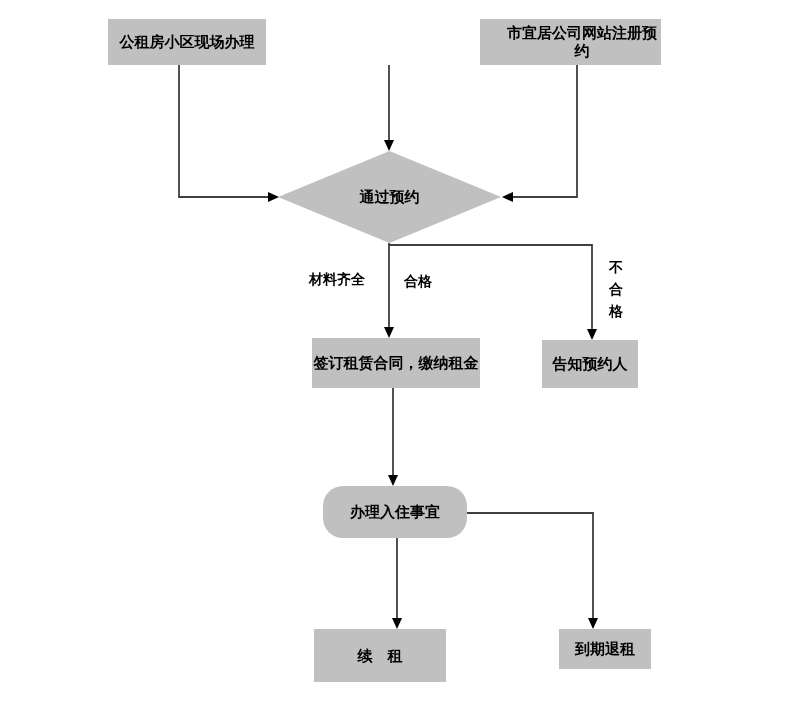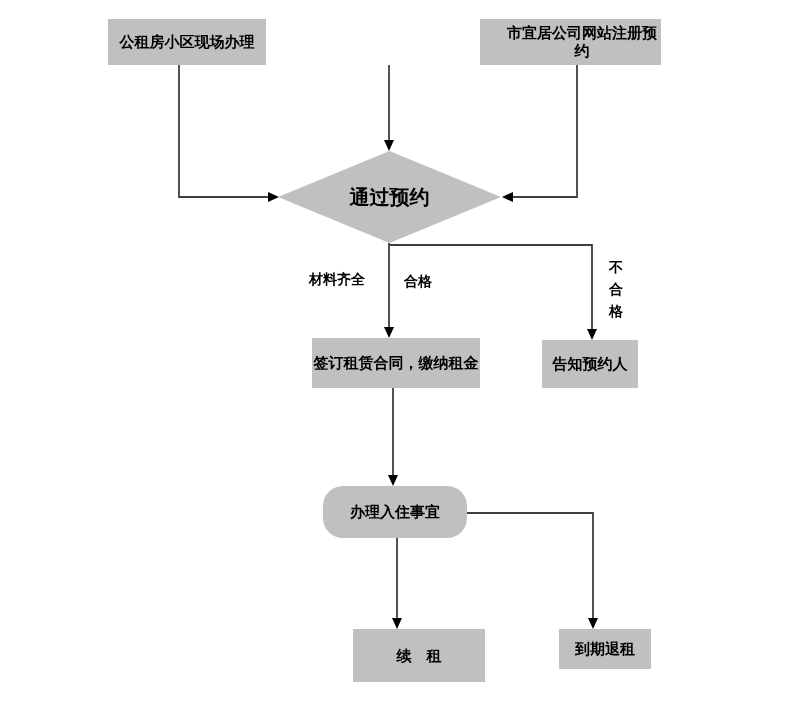--- a/index.html
+++ b/index.html
@@ -47,21 +47,21 @@
     color: var(--text-color);
   }
   .diamond {
     position: absolute;
     background: var(--node-fill);
     clip-path: polygon(50% 0, 100% 50%, 50% 100%, 0 50%);
     display: flex;
     align-items: center;
     justify-content: center;
     font-weight: bold;
-    font-size: 20px;
+    font-size: 15px;
     color: var(--text-color);
   }
   .edge-label {
     position: absolute;
     font-weight: bold;
     font-size: 14px;
     color: var(--text-color);
     white-space: nowrap;
   }
   .edge-label.vertical {
@@ -128,21 +128,21 @@
   </div>
 
   <div class="node" style="left:542px; top:340px; width:96px; height:48px;justify-content:center;">
     <span>告知预约人</span>
   </div>
 
   <div class="node" style="left:323px; top:486px; width:144px; height:52px;border-radius:20px;">
     <span>办理入住事宜</span>
   </div>
 
-  <div class="node" style="left:353px; top:629px; width:132px; height:53px;">
+  <div class="node" style="left:314px; top:629px; width:132px; height:53px;">
     <span>续　租</span>
   </div>
 
   <div class="node" style="left:548px; top:629px; width:92px; height:40px;margin-left:11px;">
     <span>到期退租</span>
   </div>
 
 </div>
 
 </body></html>

